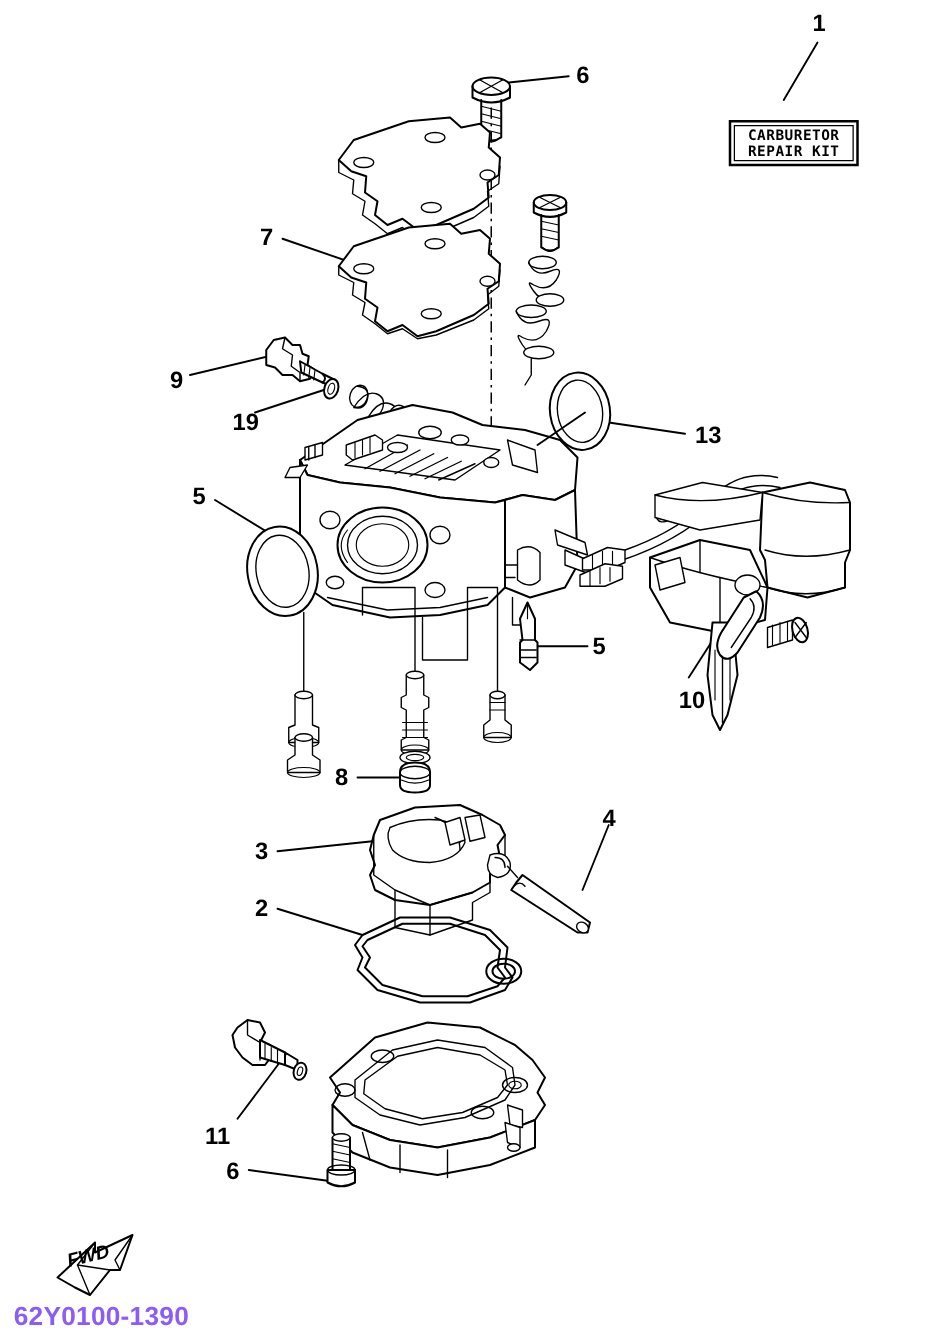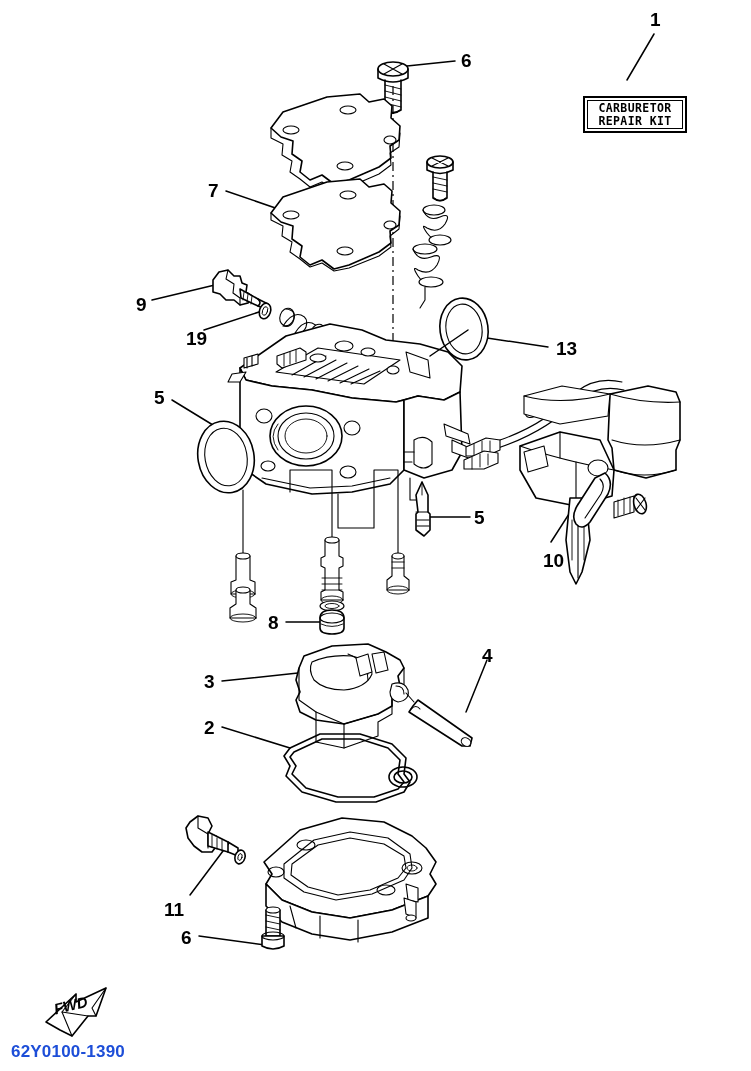--- a/index.html
+++ b/index.html
@@ -68,23 +68,23 @@
     letter-spacing: 0.4px;
     line-height: 1.05;
     white-space: nowrap;
   }
   
   #drawing-number {
     position: absolute;
     left: 11px;
     top: 1042px;
     font-family: "Liberation Sans", sans-serif;
-    font-size: 17px;
+    font-size: 21px;
     font-weight: 700;
-    color: #1d4ed8;
+    color: #8b5cf6;
     letter-spacing: 0.2px;
     white-space: nowrap;
   }
   #fwd-text {
     position: absolute;
     left: 52px;
     top: 1001px;
     font-family: "Liberation Sans", sans-serif;
     font-size: 15px;
     font-weight: 700;

